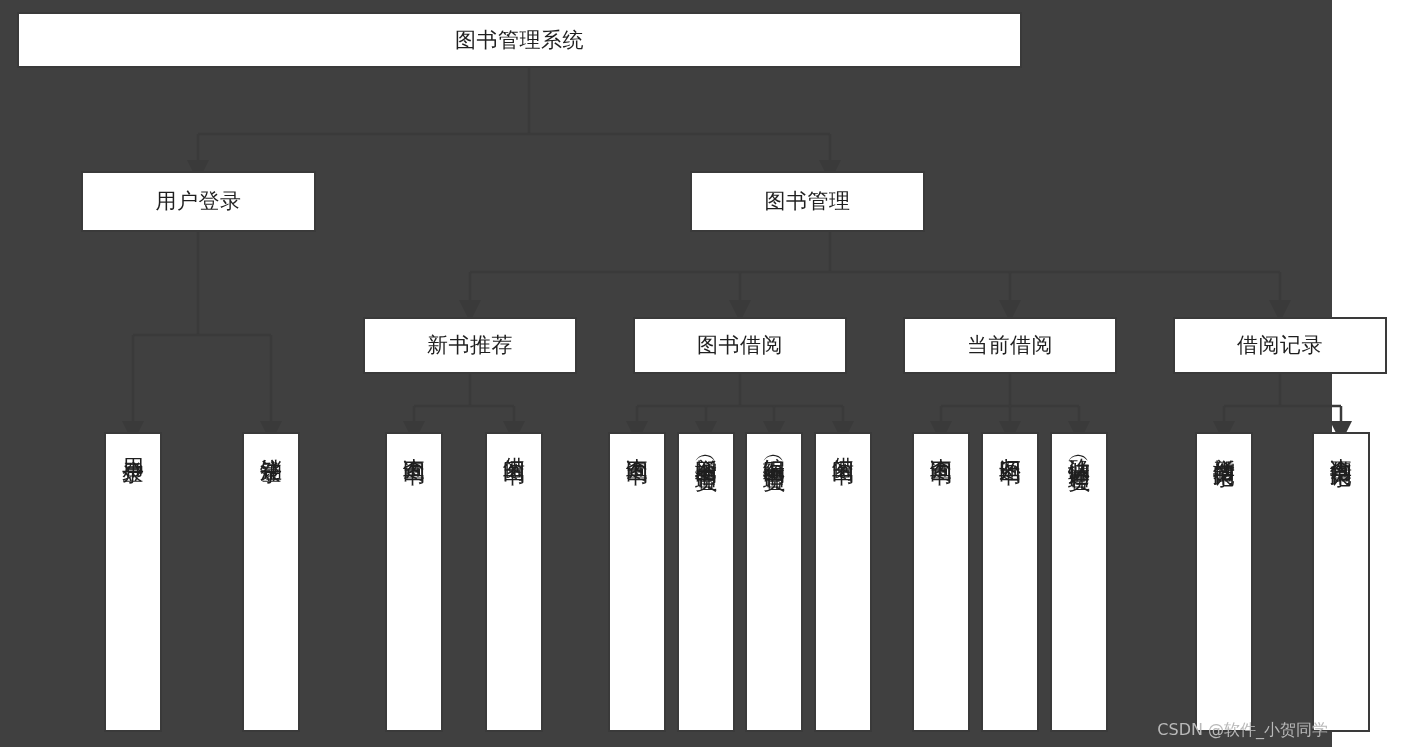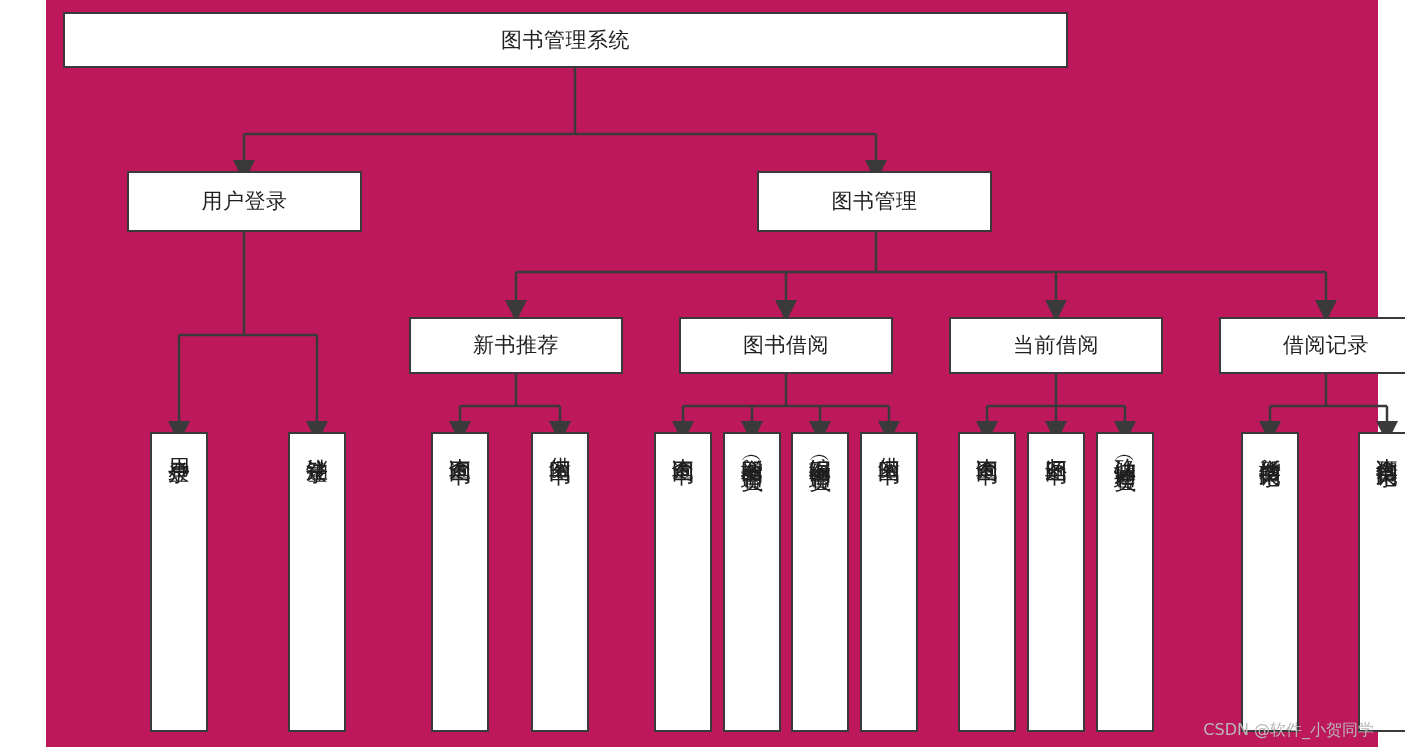--- a/index.html
+++ b/index.html
@@ -11,22 +11,21 @@
   body {
     width: 1405px;
     height: 747px;
     font-family: "DejaVu Sans", "Liberation Sans", sans-serif;
     overflow: hidden;
   }
   #diagram-root {
     position: relative;
     width: 1332px;
     height: 747px;
-    background: #be185d;
-    margin-left: 46px;
+    background: #404040;
   }
   #edge-layer {
     position: absolute;
     left: 0;
     top: 0;
     width: 1405px;
     height: 747px;
     pointer-events: none;
   }
   .node {
@@ -133,21 +132,21 @@
     </g>
   </svg>
 
   <div class="node h" style="left:17px; top:12px; width:1005px; height:56px;">
     <span class="node-label">图书管理系统</span>
   </div>
 
   <div class="node h" style="left:81px; top:171px; width:235px; height:61px;">
     <span class="node-label">用户登录</span>
   </div>
-  <div class="node h" style="left:711px; top:171px; width:235px; height:61px;">
+  <div class="node h" style="left:690px; top:171px; width:235px; height:61px;">
     <span class="node-label">图书管理</span>
   </div>
 
   <div class="node h" style="left:363px; top:317px; width:214px; height:57px;">
     <span class="node-label">新书推荐</span>
   </div>
   <div class="node h" style="left:633px; top:317px; width:214px; height:57px;">
     <span class="node-label">图书借阅</span>
   </div>
   <div class="node h" style="left:1173px; top:317px; width:214px; height:57px;">

